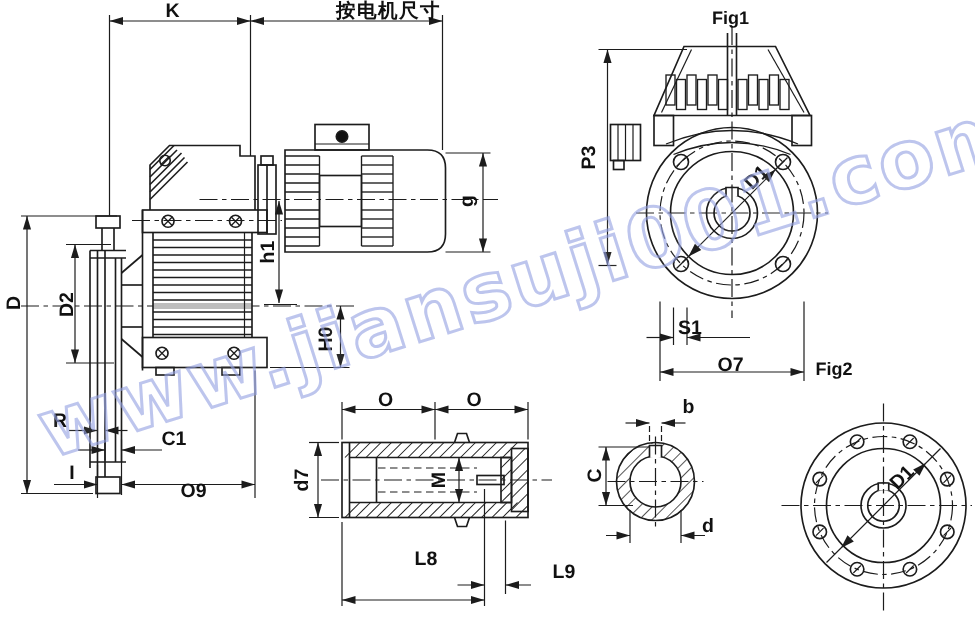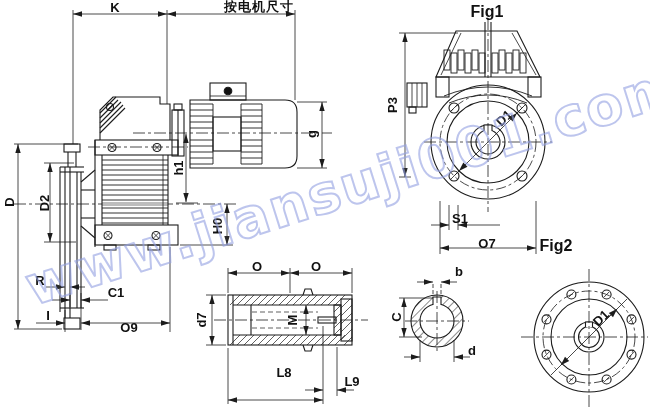--- a/index.html
+++ b/index.html
@@ -3,21 +3,21 @@
 <meta charset="utf-8">
 <style>
   html,body{margin:0;padding:0;background:#ffffff;}
   #stage{position:relative;width:650px;height:413px;background:#ffffff;overflow:hidden;
          font-family:"Liberation Sans",sans-serif;}
   #draw{position:absolute;left:0;top:0;}
   .lbl{position:absolute;font:700 13px "Liberation Sans",sans-serif;color:#111;
        transform:translate(-50%,-50%);white-space:nowrap;z-index:3;}
   .rot{transform:translate(-50%,-50%) rotate(-90deg);}
   .rot45{transform:translate(-50%,-50%) rotate(-45deg);}
-  .fig{font-size:16px;}
+  .fig{font-size:12px;}
   .cjk{font-size:13px;letter-spacing:1px;}
   .watermark{position:absolute;left:18px;top:258px;transform:rotate(-17.5deg);
        transform-origin:0 0;font:700 54px "DejaVu Sans",sans-serif;letter-spacing:2px;
        white-space:nowrap;color:rgba(255,255,255,0.06);
        -webkit-text-stroke:2px rgba(148,161,226,0.62);z-index:4;pointer-events:none;}
 </style>
 </head>
 <body>
 
 <div id="stage">
@@ -460,20 +460,20 @@
 <div class="lbl rot45" style="left:504px;top:118px">D1</div>
 <div class="lbl" style="left:460px;top:218px">S1</div>
 <div class="lbl" style="left:487px;top:243px">O7</div>
 <div class="lbl fig" style="left:556px;top:246px">Fig2</div>
 <div class="lbl rot45" style="left:601px;top:318px">D1</div>
 <div class="lbl" style="left:257px;top:266px">O</div>
 <div class="lbl" style="left:316px;top:266px">O</div>
 <div class="lbl rot" style="left:201px;top:320px">d7</div>
 <div class="lbl rot" style="left:292px;top:320px">M</div>
 <div class="lbl" style="left:284px;top:372px">L8</div>
-<div class="lbl" style="left:352px;top:381px">L9</div>
+<div class="lbl" style="left:376px;top:381px">L9</div>
 <div class="lbl" style="left:459px;top:271px">b</div>
 <div class="lbl rot" style="left:396px;top:317px">C</div>
 <div class="lbl" style="left:472px;top:350px">d</div>
 
 <div class="watermark">www.jiansuji001.com</div>
 
 </div>
 
 </body></html>

